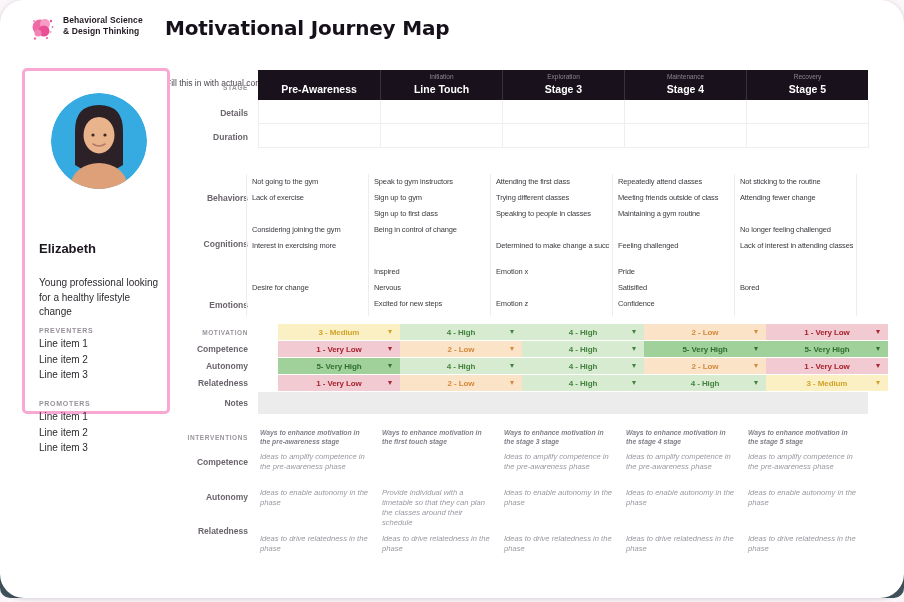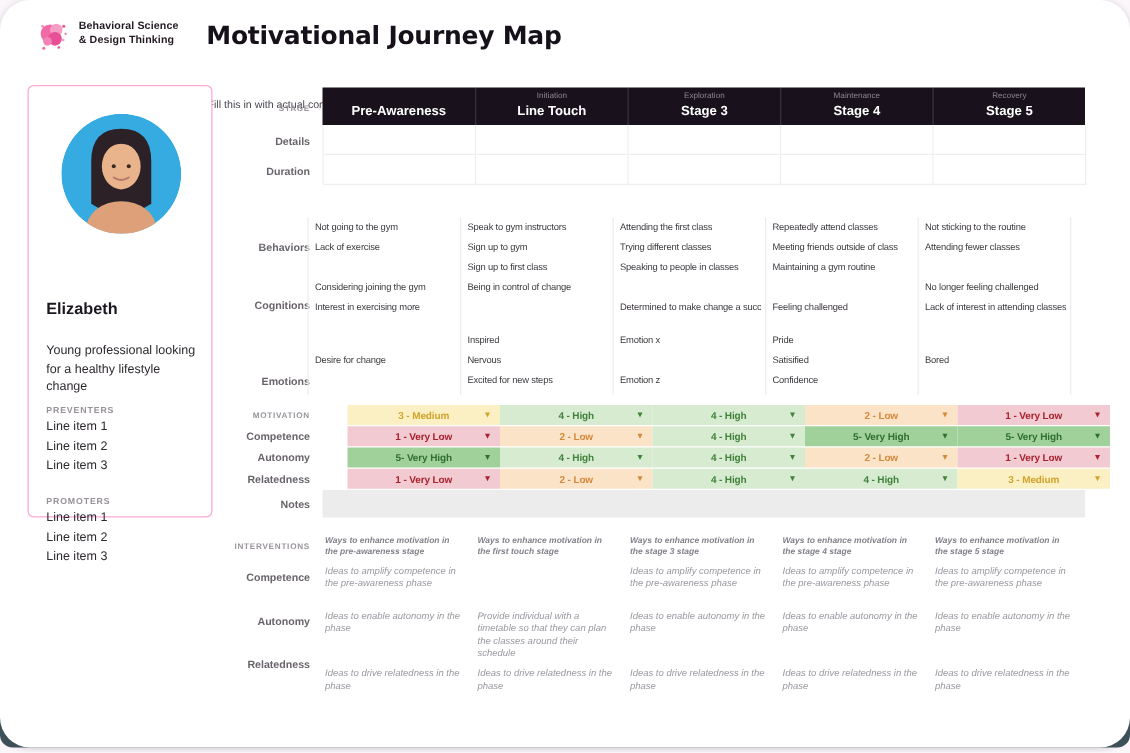--- a/index.html
+++ b/index.html
@@ -14,21 +14,21 @@
   
   #brand { position:absolute; left:30px; top:15px; display:flex; gap:7px; }
   #brand svg { width:26px; height:28px; }
   .brand-text { font-size:8.5px; font-weight:800; color:#221a22; line-height:10.5px; letter-spacing:.1px; }
   #page-title { position:absolute; left:165px; top:16px; font-size:20px; font-weight:800; color:#16101a;
     font-family:"DejaVu Sans","Liberation Sans",sans-serif; letter-spacing:-.2px; }
   #page-subtitle { position:absolute; left:166px; top:46px; font-size:8.5px; color:#4c4650;margin-top:32px; }
 
   
   #persona { position:absolute; left:22px; top:68px; width:148px; height:346px;
-    background:#fff; border:1px solid #f9a8d4; border-radius:5px; }
+    background:#fff; border:3px solid #f9a8d4; border-radius:5px; }
   #avatar { position:absolute; left:26px; top:22px; width:96px; height:96px; border-radius:50%; overflow:hidden; }
   #persona-name { position:absolute; left:14px; top:170px; font-size:13px; font-weight:800; color:#1c161e; }
   #persona-desc { position:absolute; left:14px; top:190px; width:122px; font-size:10px; color:#2e2a30; line-height:14.5px;margin-top:15px; }
   .side-caps { position:absolute; left:14px; font-size:7px; font-weight:700; color:#979199; letter-spacing:.7px; }
   .side-list { position:absolute; left:14px; list-style:none; }
   .side-list li { font-size:10px; color:#2e2a30; height:15.5px; }
 
   
   .rlbl { position:absolute; right:656px; text-align:right; white-space:nowrap; }
   .lbl-strong { font-size:8.5px; font-weight:700; color:#6a646c; }
@@ -201,21 +201,21 @@
             <div class="bce-line">Trying different classes</div>
             <div class="bce-line">Speaking to people in classes</div>
           </div>
           <div class="bce-cell">
             <div class="bce-line">Repeatedly attend classes</div>
             <div class="bce-line">Meeting friends outside of class</div>
             <div class="bce-line">Maintaining a gym routine</div>
           </div>
           <div class="bce-cell">
             <div class="bce-line">Not sticking to the routine</div>
-            <div class="bce-line">Attending fewer classes</div>
+            <div class="bce-line">Attending fewer change</div>
             <div class="bce-line"></div>
           </div>
         </div>
       <div class="bce-block" id="cognitions-block">
           <div class="bce-cell">
             <div class="bce-line">Considering joining the gym</div>
             <div class="bce-line">Interest in exercising more</div>
           </div>
           <div class="bce-cell">
             <div class="bce-line">Being in control of change</div>

